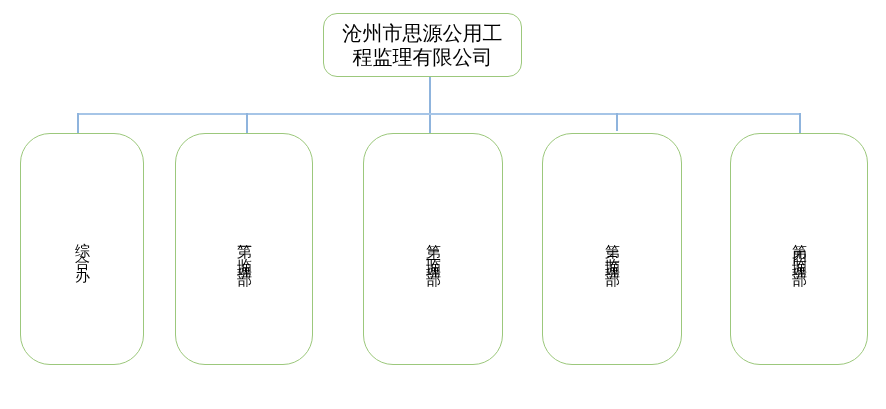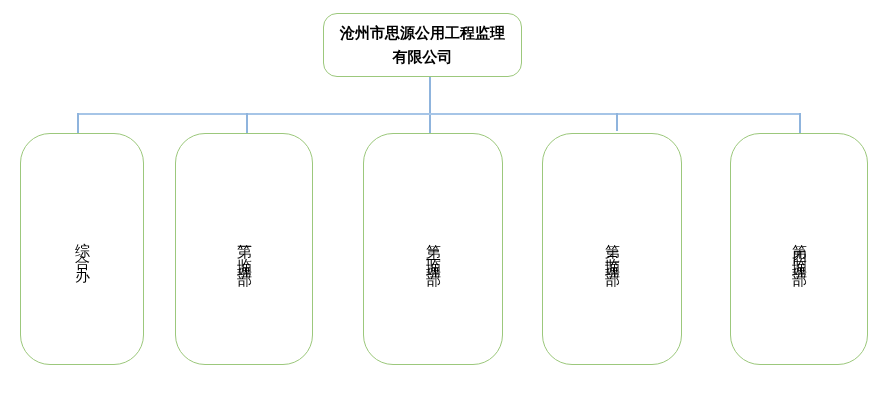--- a/index.html
+++ b/index.html
@@ -25,25 +25,24 @@
     height: 64px;
     box-sizing: border-box;
     border: 1.6px solid var(--box-border, #9cc87c);
     border-radius: 14px;
     display: flex;
     align-items: center;
     justify-content: center;
     text-align: center;
   }
   .root-box .label {
-    font-size: 15px;
+    font-size: 20px;
     line-height: 24px;
     color: var(--text, #000000);
     padding: 0 13px;
-    font-weight: bold;
   }
 
   
   .connector {
     position: absolute;
     background: var(--connector, #8fb4dd);
   }
   .connector.h {
     background: var(--connector-light, #a6c5e7);
   }

